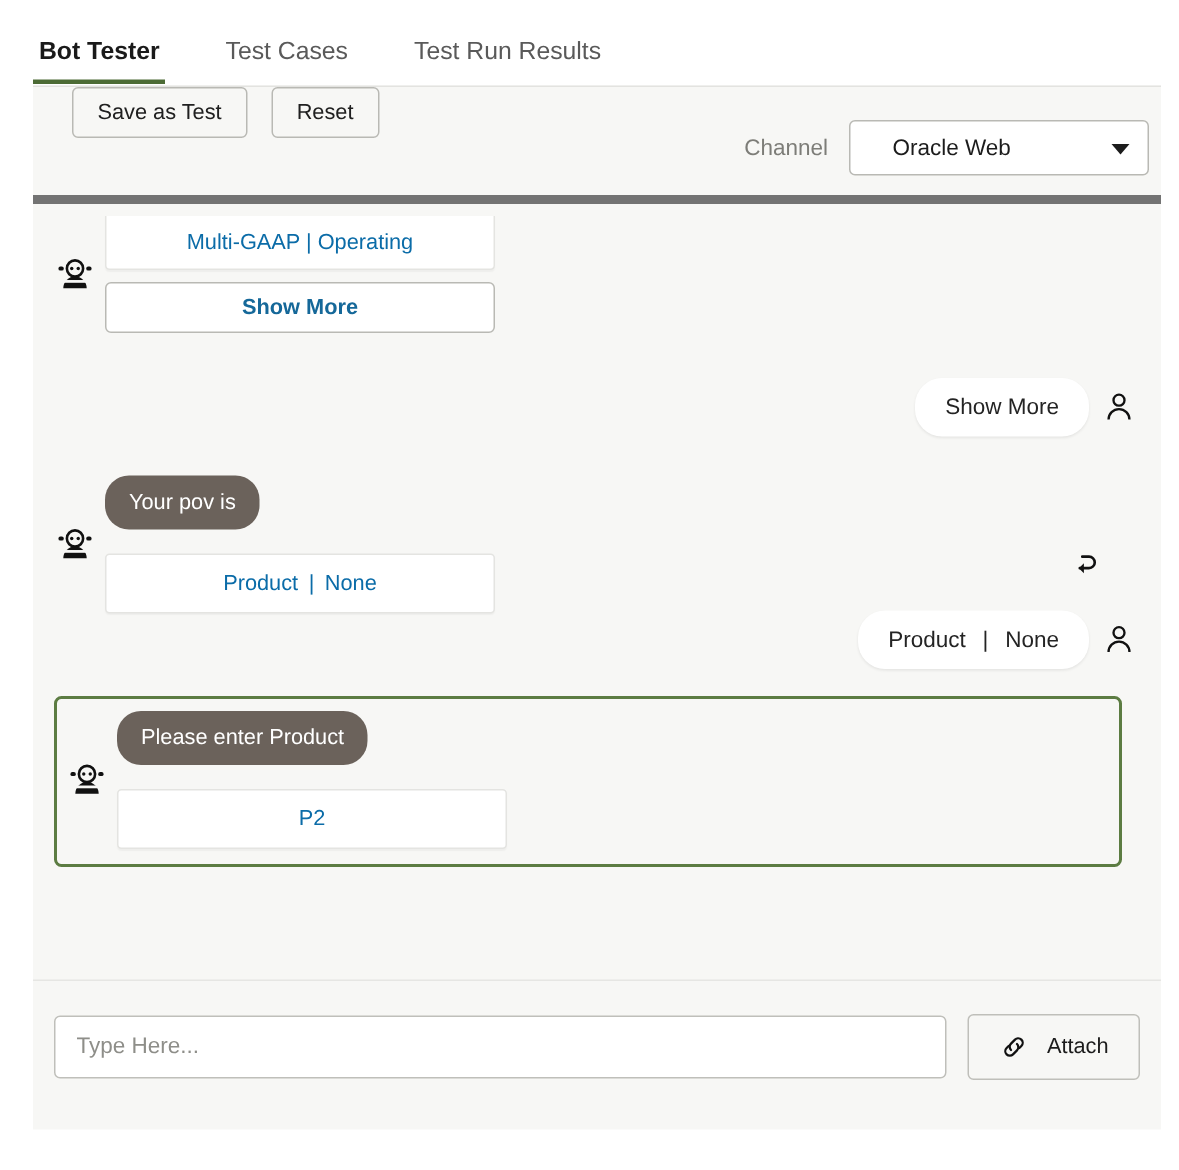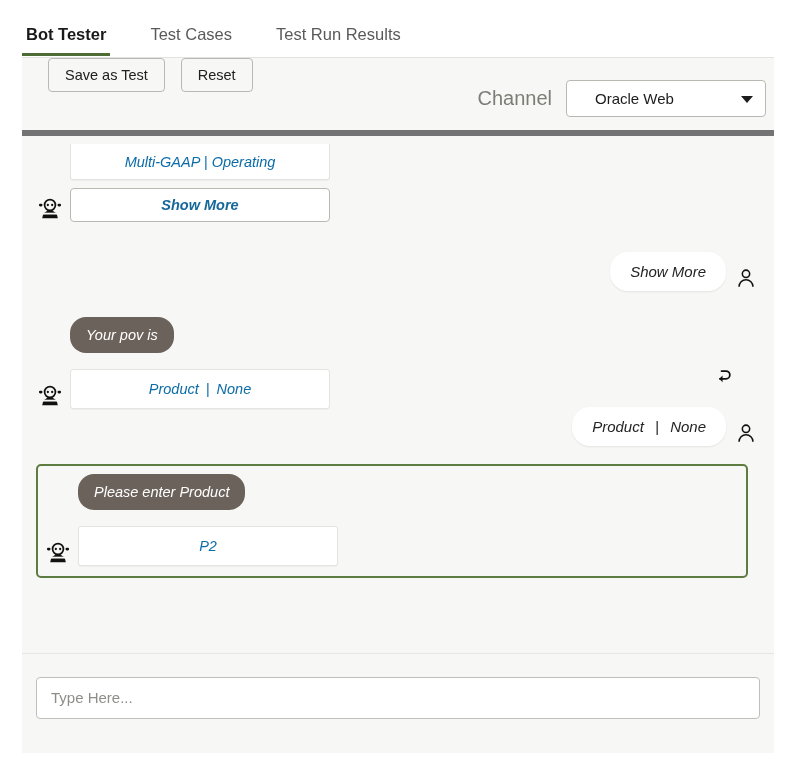--- a/index.html
+++ b/index.html
@@ -63,21 +63,21 @@
     cursor: pointer;
     font-family: "Liberation Sans", sans-serif;
   }
   #save-as-test { margin-left: 26px; }
   #reset-btn { margin-left: 16px; }
 
   .channel-group {
     position: absolute; right: 8px; top: 22px;
     display: flex; align-items: center; gap: 14px;
   }
-  .channel-label { font-size: 20px; color: #7d7d78; }
+  .channel-label { font-size: 15px; color: #7d7d78; }
   .select-box {
     position: relative;
     width: 200px; height: 37px;
     background: #ffffff;
     border: 1px solid #b9b9b4;
     border-radius: 4px;
     display: flex; align-items: center;
     padding: 0 28px;
     font-size: 15px; color: #1c1c1c;
     cursor: pointer;
@@ -92,21 +92,21 @@
   }
 
   
   .chat {
     position: relative;
     height: 538px;
     overflow: hidden;
     padding: 0 8px;
   }
 
-  .row { display: flex; align-items: flex-end; width: 100%; font-style: italic; }
+  .row { display: flex; width: 100%; }
   .row.bot { justify-content: flex-start; }
   .row.user { justify-content: flex-end; }
 
   .avatar { width: 40px; flex: 0 0 40px; display: flex; justify-content: center; align-items: center; }
   .stack { display: flex; flex-direction: column; }
 
   
   .bubble-bot {
     background: #6b625b;
     color: #ffffff;
@@ -312,15 +312,22 @@
           <div class="bubble-bot" style="margin-bottom:16px;">Please enter Product</div>
           <div class="card">P2</div>
         </div>
       </div>
     </div>
 
   </div>
 
   <div class="composer">
     <input class="text-input" type="text" placeholder="Type Here..." style="">
+    <div class="action-btn">
+      <svg width="20" height="20" viewBox="0 0 24 24">
+        <path d="M9.6 14.4a3.6 3.6 0 0 1 0-5.1l3.2-3.2a3.6 3.6 0 0 1 5.1 5.1l-1.6 1.6" fill="none" stroke="#111" stroke-width="1.8" stroke-linecap="round"></path>
+        <path d="M14.4 9.6a3.6 3.6 0 0 1 0 5.1l-3.2 3.2a3.6 3.6 0 0 1-5.1-5.1l1.6-1.6" fill="none" stroke="#111" stroke-width="1.8" stroke-linecap="round"></path>
+      </svg>
+      <span>Attach</span>
+    </div>
   </div>
 
 </div>
 
 </body></html>

